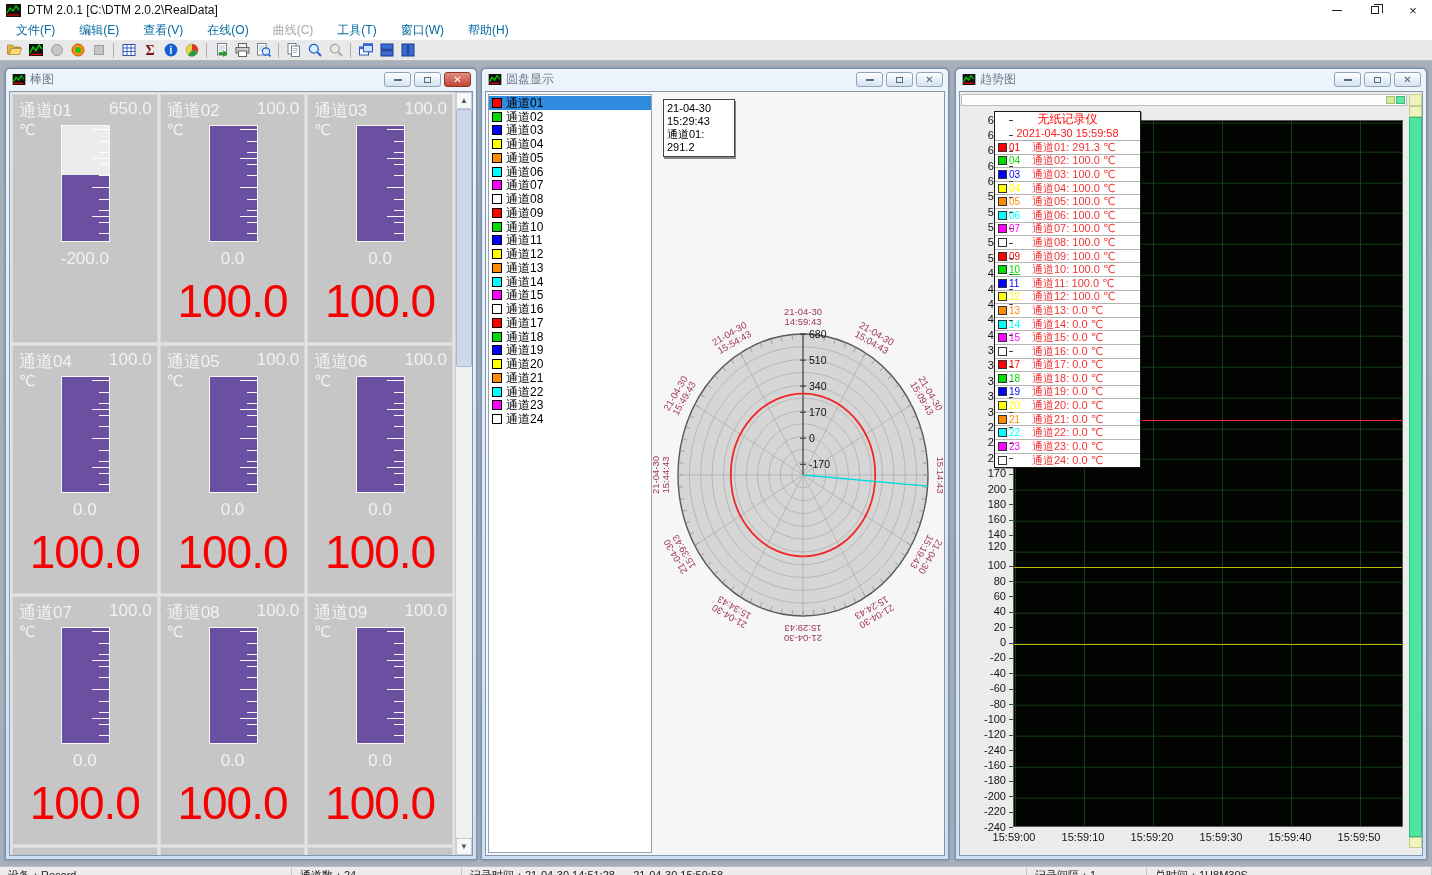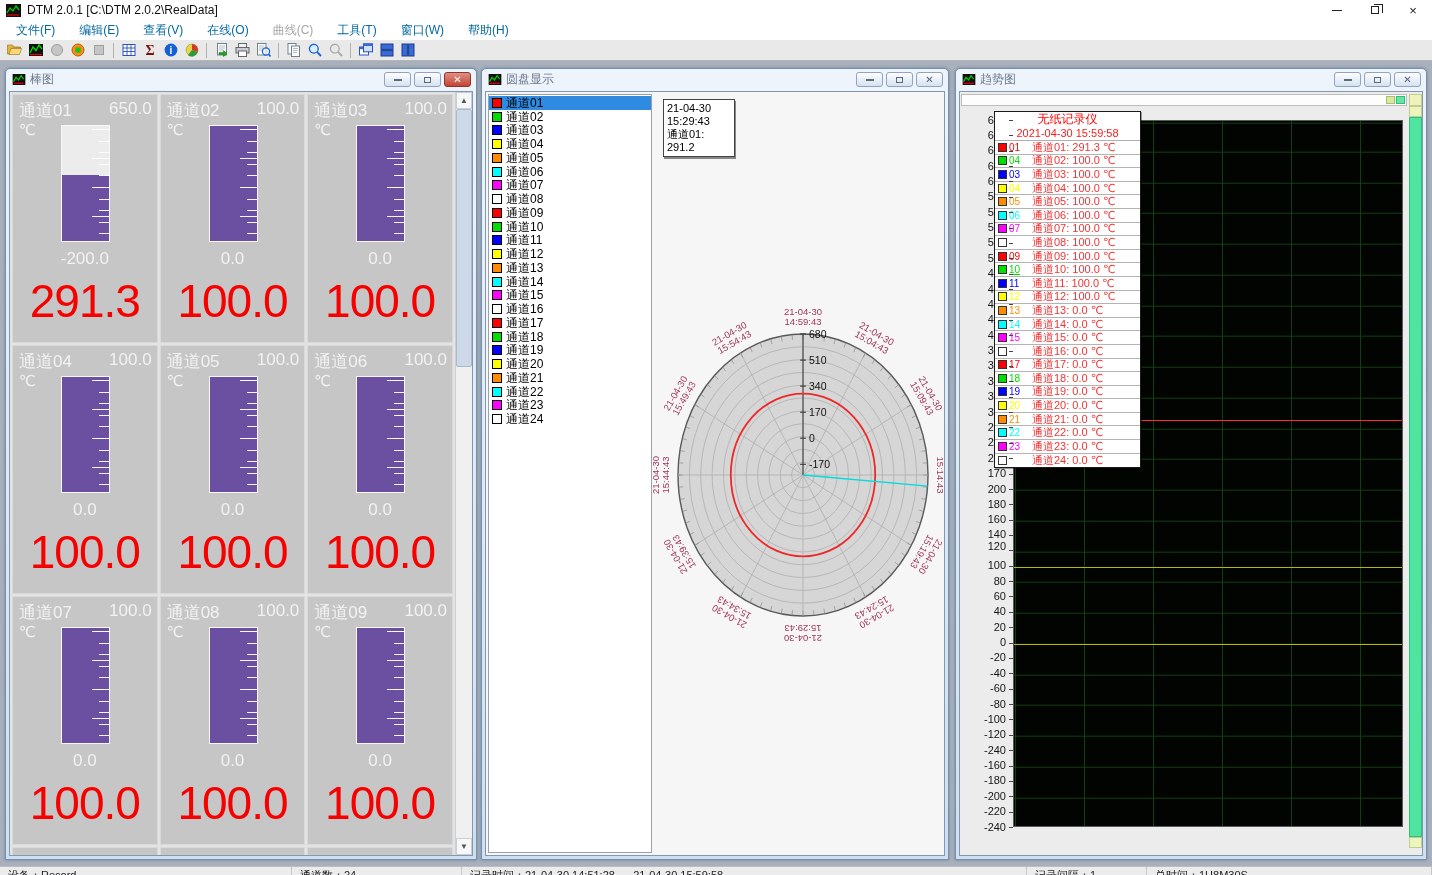--- a/index.html
+++ b/index.html
@@ -270,21 +270,20 @@
               <span class="nm">通道01</span>
               <span class="mx">650.0</span>
             </div>
             <div class="bar-unit">℃</div>
             <div class="bar-outer">
               <div class="bar-fill" style="height: 57.8%;"></div>
               <div class="ticks-minor"></div>
               <div class="ticks-major"></div>
             </div>
             <div class="bar-min">-200.0</div>
-            <div class="bar-value">291.3</div>
           </div>
           <div class="bar-cell">
             <div class="bar-hdr">
               <span class="nm">通道02</span>
               <span class="mx">100.0</span>
             </div>
             <div class="bar-unit">℃</div>
             <div class="bar-outer">
               <div class="bar-fill" style="height: 100%;"></div>
               <div class="ticks-minor"></div>
@@ -892,20 +891,28 @@
               <span class="lg-num" style="color: rgb(255, 0, 255);">23</span>
               <span class="lg-txt">通道23: 0.0 ℃</span>
             </div>
             <div class="lg-row">
               <span class="lg-sw" style="background: rgb(255, 255, 255);"></span>
               <span class="lg-num" style="color: rgb(255, 255, 255);">24</span>
               <span class="lg-txt">通道24: 0.0 ℃</span>
             </div>
           </div>
       </div>
+      <div id="trend-xaxis">
+          <span class="xlab" style="left: 1px;">15:59:00</span>
+          <span class="xlab" style="left: 70px;">15:59:10</span>
+          <span class="xlab" style="left: 139px;">15:59:20</span>
+          <span class="xlab" style="left: 208px;">15:59:30</span>
+          <span class="xlab" style="left: 277px;">15:59:40</span>
+          <span class="xlab" style="left: 346px;">15:59:50</span>
+        </div>
       <div id="trend-vscroll">
         <div class="pale"></div>
         <div class="green"></div>
         <div class="pale"></div>
       </div>
     <div class="ydash" style="top: 28px;"></div>
         <div class="ydash" style="top: 43.3696px;"></div>
         <div class="ydash" style="top: 58.7391px;"></div>
         <div class="ydash" style="top: 74.1087px;"></div>
         <div class="ydash" style="top: 89.4783px;"></div>

